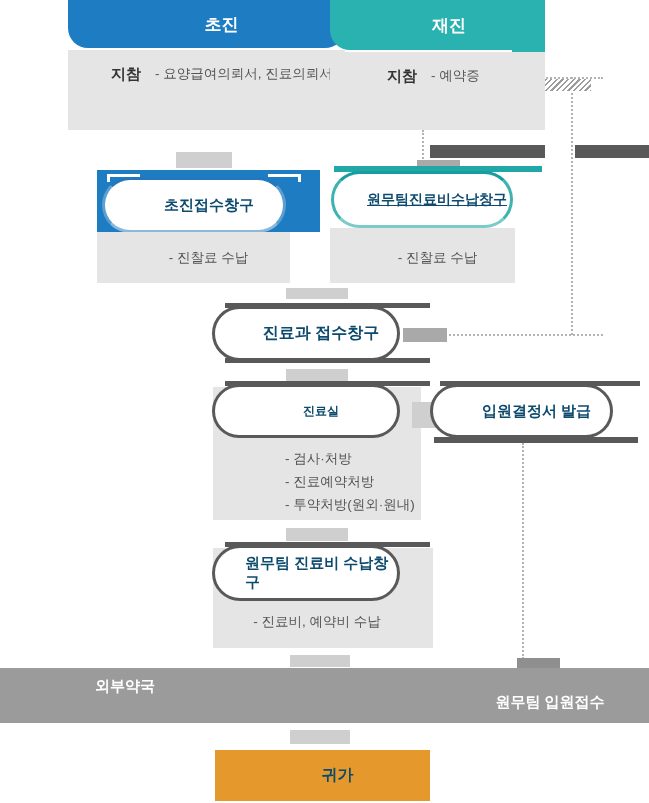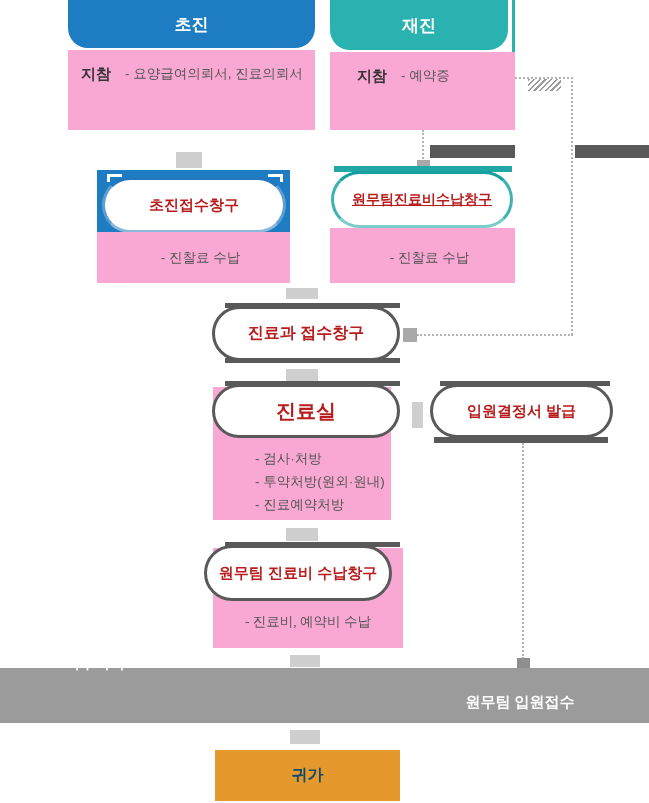--- a/index.html
+++ b/index.html
@@ -1,38 +1,38 @@
 <!DOCTYPE html>
 <html><head>
 <meta charset="utf-8">
 <style>
   html,body { margin:0; padding:0; background:#fff; }
   .stage { position:relative; width:649px; height:803px; background:#ffffff;
            font-family:"Liberation Sans", sans-serif; overflow:hidden; }
-  .abs { position:absolute; }
-  .panel { background:#f9a8d4; }
+  .abs { position:absolute;padding-left:30px; }
+  .panel { background:#e5e5e5; }
   .hdr { display:flex; align-items:center; justify-content:center;
          color:#fff; font-weight:bold; font-size:17px; }
   .hdr-blue { background:#1E7DC2; border-radius:0 0 20px 20px; }
   .hdr-teal { background:#2AB2B0; border-radius:0 0 20px 20px; }
   .pill { background:#fff; border-radius:40px; display:flex; align-items:center;
-          justify-content:center; font-weight:bold; color:#b91c1c; box-sizing:border-box; }
+          justify-content:center; font-weight:bold; color:#0c4a6e; box-sizing:border-box; }
   .pill-blue { border:3px solid; border-color:#2277BE #5E9FD0 #8CB8DE; font-size:15px; }
   .pill-teal { border:3px solid; border-color:#159FA0 #3FB3B1 #7CCBC9; font-size:14px;text-decoration:underline; }
   .pill-dark { border:3px solid #595959; }
   .bar { background:#595959; }
   .conn { background:#CFCFCF; }
   .conn-mid { background:#A9A9A9; }
   .dotted-h { border-top:2px dotted #B3B3B3; height:0; }
   .dotted-v { border-left:2px dotted #B3B3B3; width:0; }
   .hatch { background:repeating-linear-gradient(135deg,#9c9c9c 0,#9c9c9c 1.5px,#ffffff 1.5px,#ffffff 4px); }
   .bring { display:flex; color:#555; }
   .bring-label { font-weight:bold; font-size:15px; color:#333; margin-right:14px; }
   .bring-items { display:flex; flex-direction:column; gap:7px; font-size:13.5px; color:#555; }
-  .note { color:#555; font-size:13.5px; text-align:center;margin-left:14px; }
+  .note { color:#555; font-size:13.5px; text-align:center; }
   .panel-note { display:flex; align-items:flex-end; justify-content:center; padding-bottom:16px; box-sizing:border-box; }
   .bracket { width:15px; height:8px; box-sizing:border-box; }
   .bk-l { border-top:3px solid #fff; border-left:3px solid #fff; }
   .bk-r { border-top:3px solid #fff; border-right:3px solid #fff; }
   .items-list { display:flex; flex-direction:column; gap:5px; font-size:13.5px; color:#555; }
   .band { background:#9B9B9B; }
   .band-text { color:#fff; font-weight:bold; font-size:15px; display:flex; flex-direction:column;
                align-items:center; justify-content:center; text-align:center; line-height:1.4; }
   .home-box { background:#E5992D; display:flex; align-items:center; justify-content:center;
               color:#0c4a6e; font-weight:bold; font-size:16px; }
@@ -109,51 +109,51 @@
   <div class="abs pill pill-dark" style="left:212px; top:306px; width:188px; height:55px; font-size:16px;">
     <span>진료과 접수창구</span>
   </div>
   <div class="abs conn-mid" style="left:403px; top:328px; width:14px; height:14px;"></div>
 
   <div class="abs conn" style="left:286px; top:369px; width:32px; height:12px;"></div>
 
   <div class="abs panel" style="left:213px; top:387px; width:178px; height:133px;">
     <div class="items-list" style="padding:63px 0 0 42px;">
       <span>- 검사·처방</span>
+      <span>- 진료예약처방</span>
       <span>- 투약처방(원외·원내)</span>
-      <span>- 진료예약처방</span>
     </div>
   </div>
   <div class="abs bar" style="left:225px; top:381px; width:175px; height:5px;"></div>
-  <div class="abs pill pill-dark" style="left:212px; top:384px; width:188px; height:54px; font-size:20px;">
+  <div class="abs pill pill-dark" style="left:212px; top:384px; width:188px; height:54px; font-size:12px;">
     <span>진료실</span>
   </div>
 
   <div class="abs conn" style="left:412px; top:402px; width:11px; height:26px;"></div>
 
   <div class="abs bar" style="left:440px; top:381px; width:170px; height:5px;"></div>
   <div class="abs bar" style="left:434px; top:437px; width:174px; height:6px;"></div>
   <div class="abs pill pill-dark" style="left:430px; top:384px; width:183px; height:54px; font-size:15px;">
     <span>입원결정서 발급</span>
   </div>
 
   <div class="abs conn" style="left:286px; top:528px; width:32px; height:13px;"></div>
 
   <div class="abs panel" style="left:213px; top:548px; width:190px; height:100px;"></div>
   <div class="abs bar" style="left:225px; top:542px; width:175px; height:5px;"></div>
-  <div class="abs pill pill-dark" style="left:204px; top:545px; width:188px; height:56px; font-size:15px;">
+  <div class="abs pill pill-dark" style="left:212px; top:545px; width:188px; height:56px; font-size:15px;">
     <span>원무팀 진료비 수납창구</span>
   </div>
-  <div class="abs note" style="left:210px; top:613px; width:168px;font-family:Liberation Serif, serif;">- 진료비, 예약비 수납</div>
+  <div class="abs note" style="left:203px; top:613px; width:168px;">- 진료비, 예약비 수납</div>
 
   <div class="abs conn" style="left:290px; top:655px; width:30px; height:12px;"></div>
   <div class="abs" style="left:517px; top:658px; width:13px; height:11px; background:#8F8F8F;"></div>
 
   <div class="abs band" style="left:0; top:668px; width:649px; height:55px;"></div>
-  <div class="abs band-text" style="left:20px; top:635px; width:150px; height:55px;">외부약국</div>
+  <div class="abs band-text" style="left:20px; top:658px; width:150px; height:55px;">외부약국</div>
   <div class="abs band-text" style="left:445px; top:668px; width:150px; height:67px;">원무팀 입원접수</div>
 
   <div class="abs conn" style="left:290px; top:730px; width:30px; height:14px;"></div>
 
   <div class="abs home-box" style="left:215px; top:750px; width:185px; height:51px;">
     <span>귀가</span>
   </div>
 
 </div>
 

